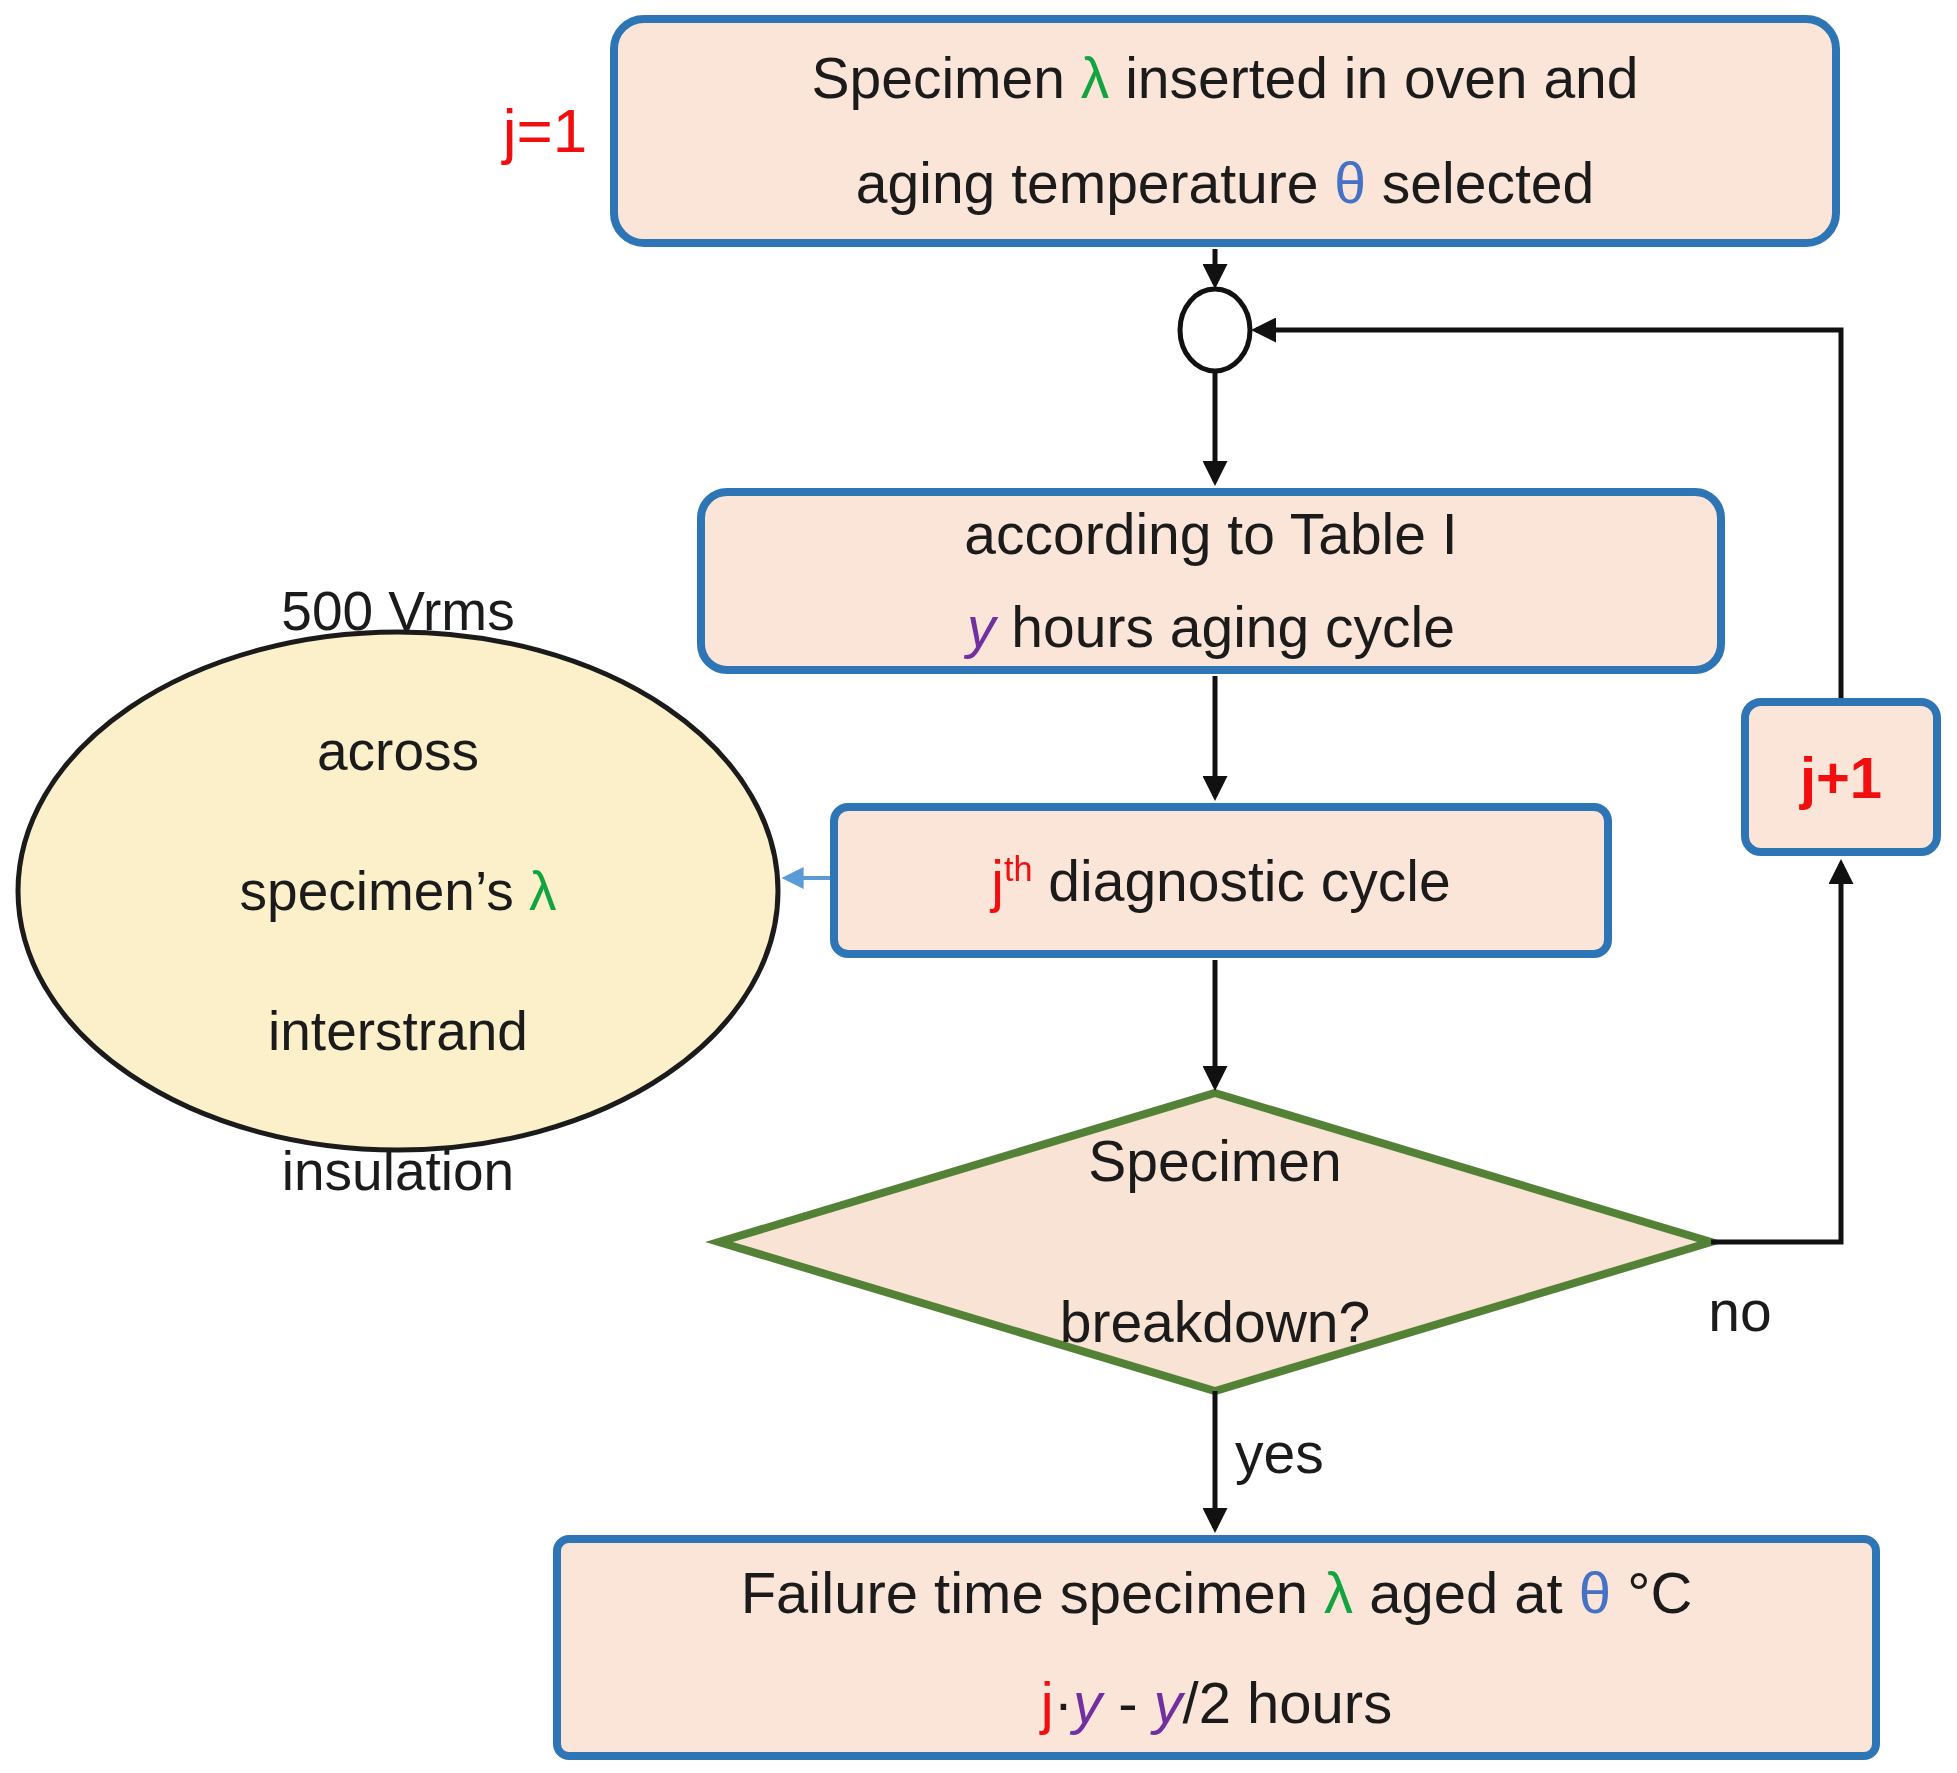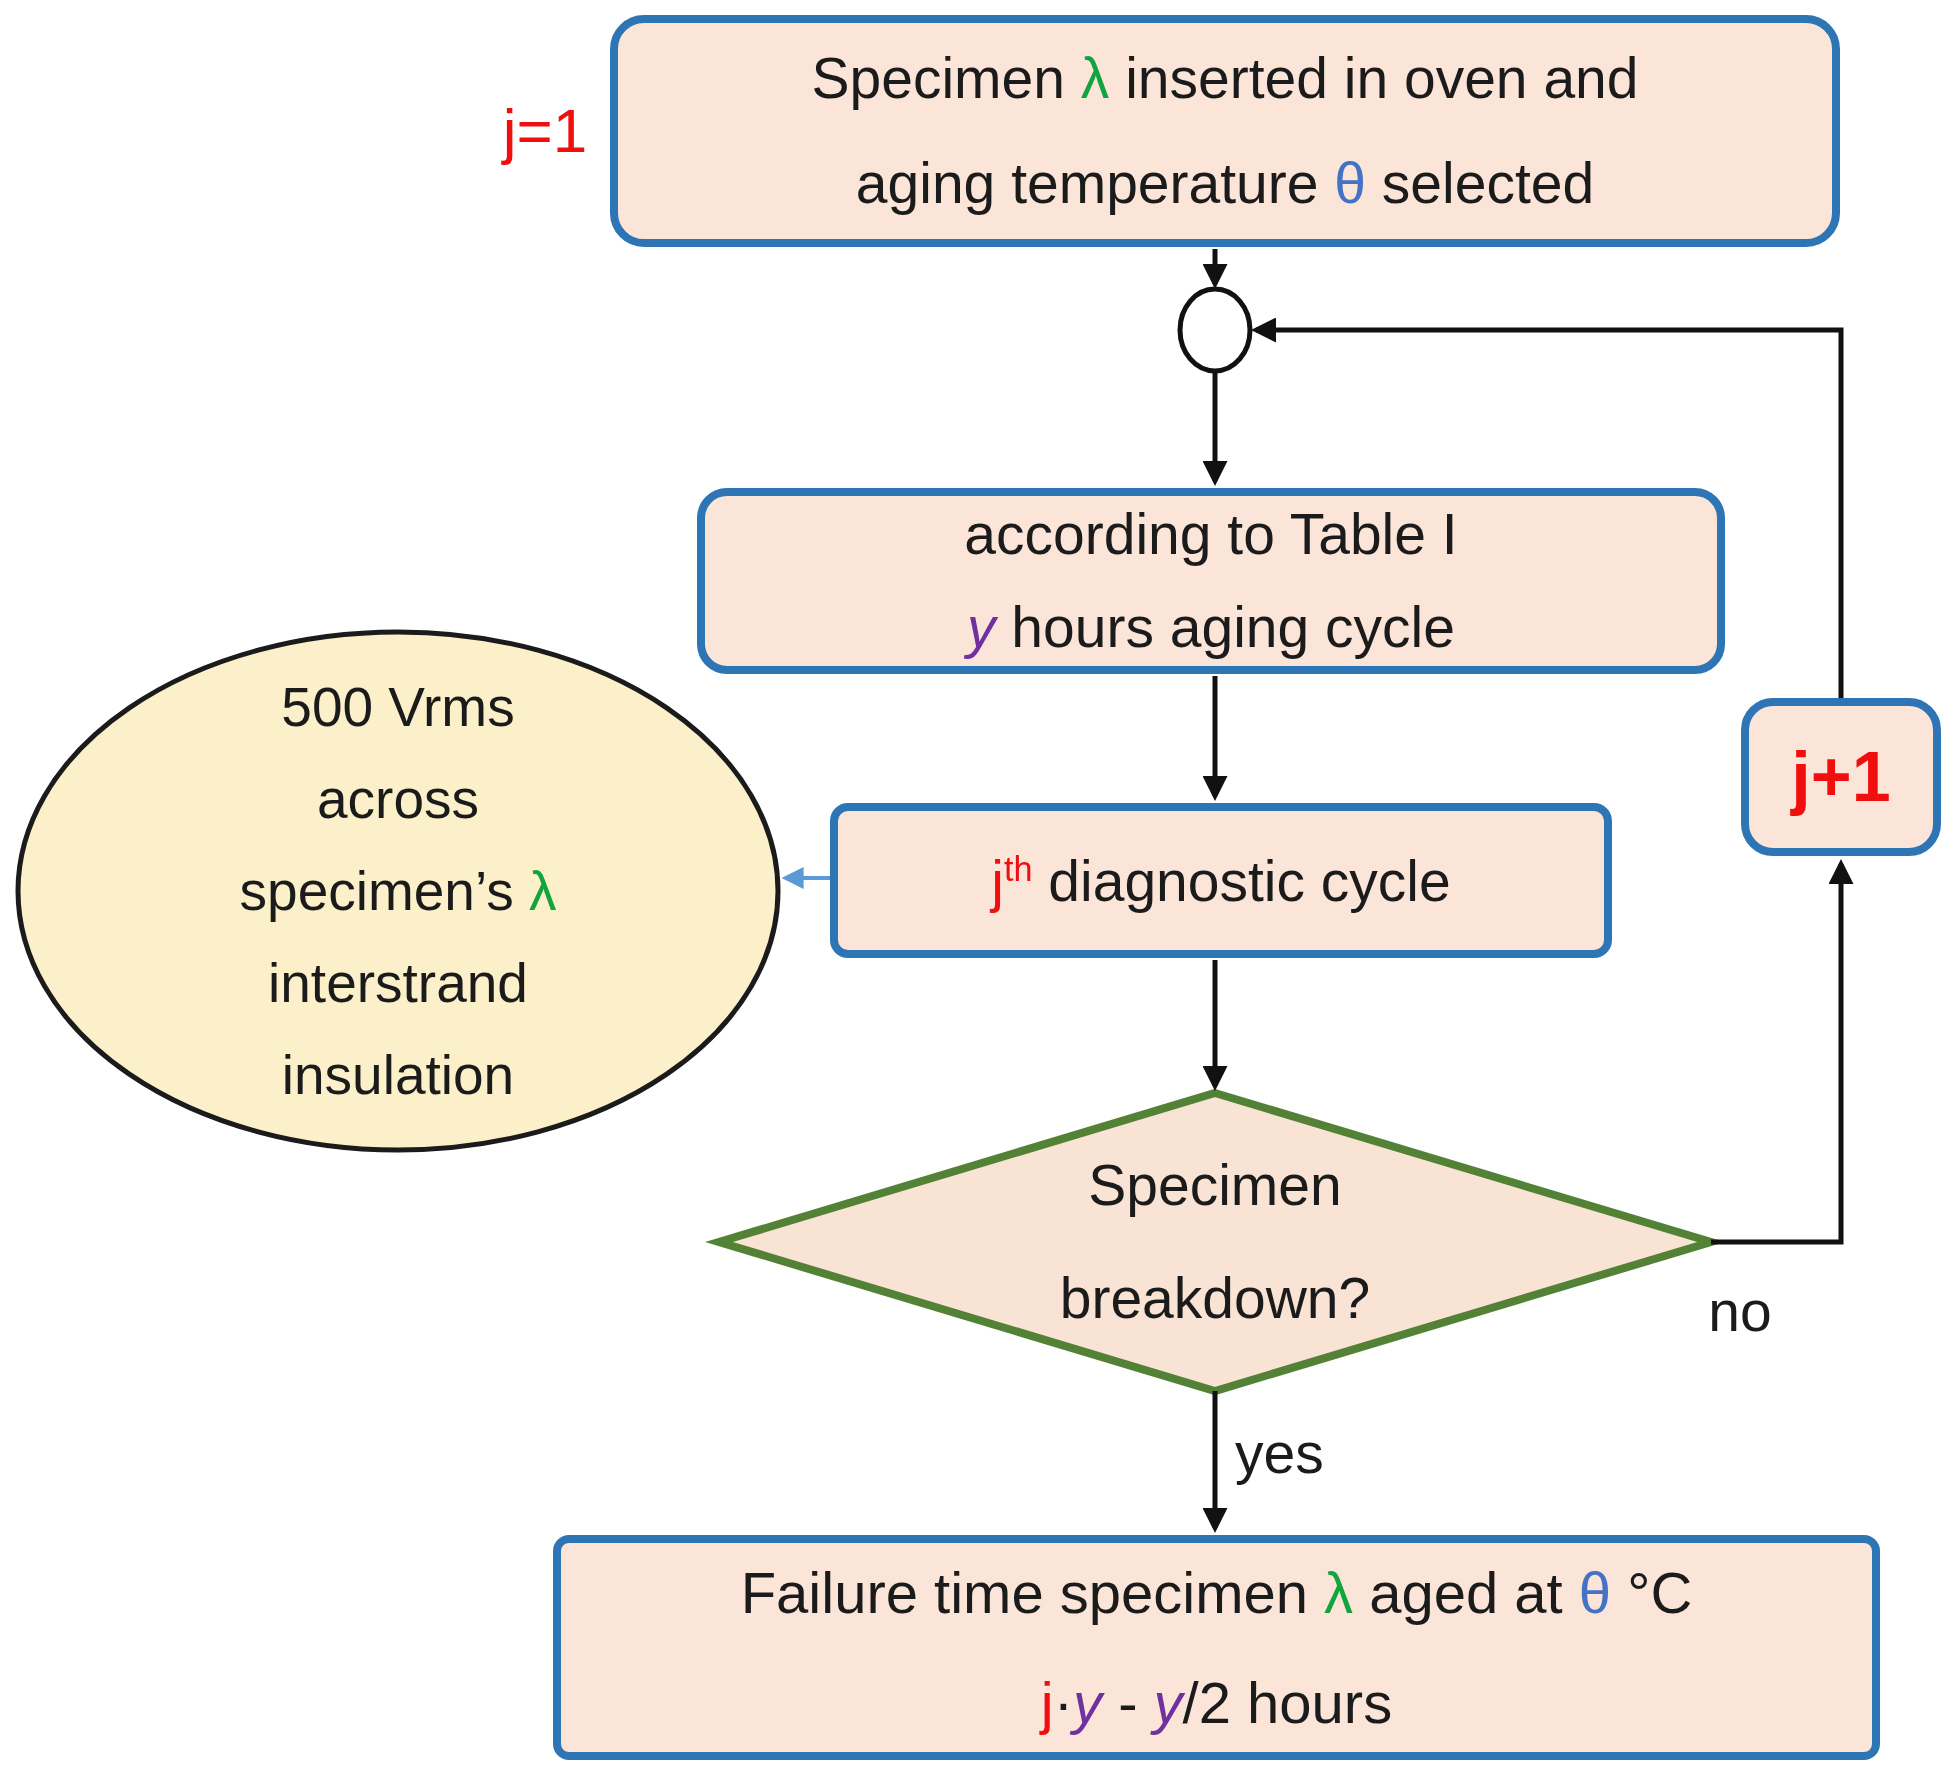--- a/index.html
+++ b/index.html
@@ -24,34 +24,34 @@
     align-items:center;justify-content:center;
   }
   .node .ln{display:block;white-space:nowrap;}
 
   .box-start   {left:610px;  top:15px;   width:1230px; height:232px; border-radius:34px; font-size:57px;}
   .box-start .ln{line-height:105px;}
   .box-aging   {left:697px;  top:488px;  width:1028px; height:186px; border-radius:30px; font-size:57px;}
   .box-aging .ln{line-height:93px;}
   .box-diag    {left:830px;  top:803px;  width:782px;  height:155px; border-radius:18px; font-size:57px;}
   .box-diag .ln{line-height:100px;}
-  .box-incr    {left:1741px; top:698px;  width:200px;  height:158px; border-radius:32px; font-size:70px; font-weight:600;}
+  .box-incr    {left:1741px; top:698px;  width:200px;  height:158px; border-radius:20px; font-size:58px; font-weight:600;}
   .box-final   {left:553px;  top:1535px; width:1327px; height:225px; border-radius:16px; font-size:58px;}
   .box-final .ln{line-height:110px;}
 
   
   .flabel{position:absolute;white-space:nowrap;font-size:57px;}
   .lbl-jinit{left:450px; top:95px;  width:190px; text-align:center; font-size:62px;}
   .lbl-yes  {left:1235px;top:1420px;}
   .lbl-no   {left:1655px;top:1278px; width:170px; text-align:center;}
 
   
   .shape-text{
     position:absolute;display:flex;flex-direction:column;
-    align-items:center;justify-content:center;text-align:center;
+    align-items:center;justify-content:center;text-align:center;gap:48px;
   }
   .txt-ellipse{left:98px; top:640px; width:600px; height:502px; font-size:55px;}
   .txt-ellipse .ln{line-height:92px;white-space:nowrap;}
   .txt-diamond{left:719px; top:1093px; width:992px; height:298px; font-size:57px;}
   .txt-diamond .ln{line-height:113px;white-space:nowrap;}
 
   sup{font-size:60%;line-height:0;vertical-align:super;}
 
   
   .shape-ellipse{fill:var(--c-fill_yellow,#fbf0ca);stroke:var(--c-black,#111);stroke-width:5;}

